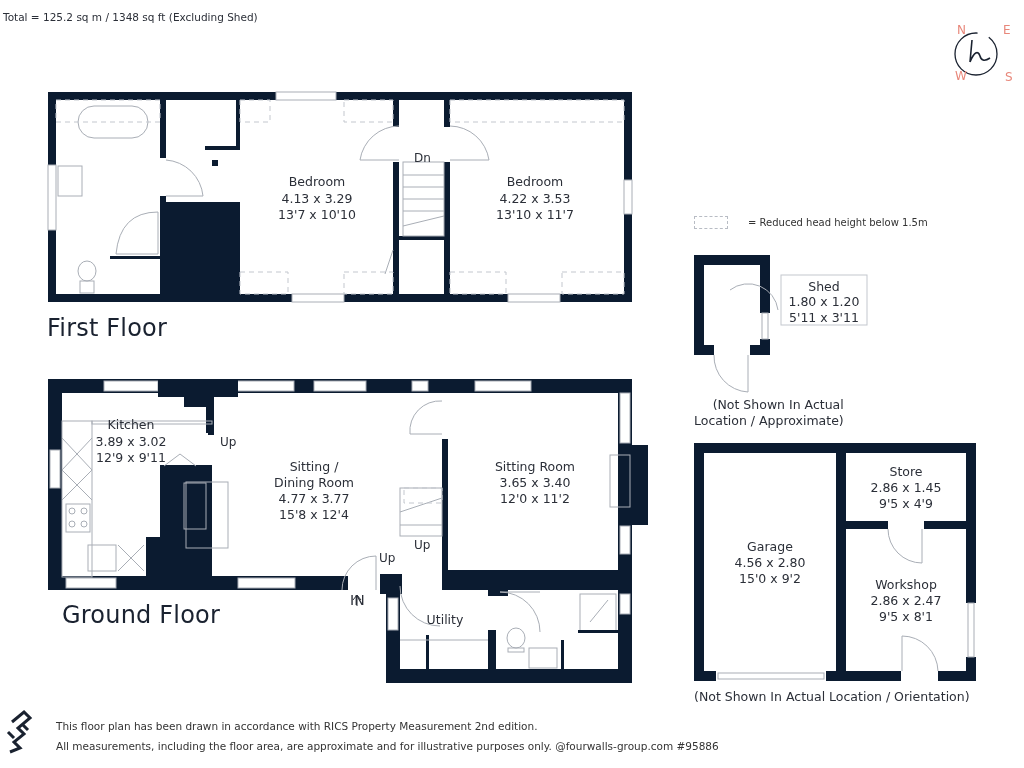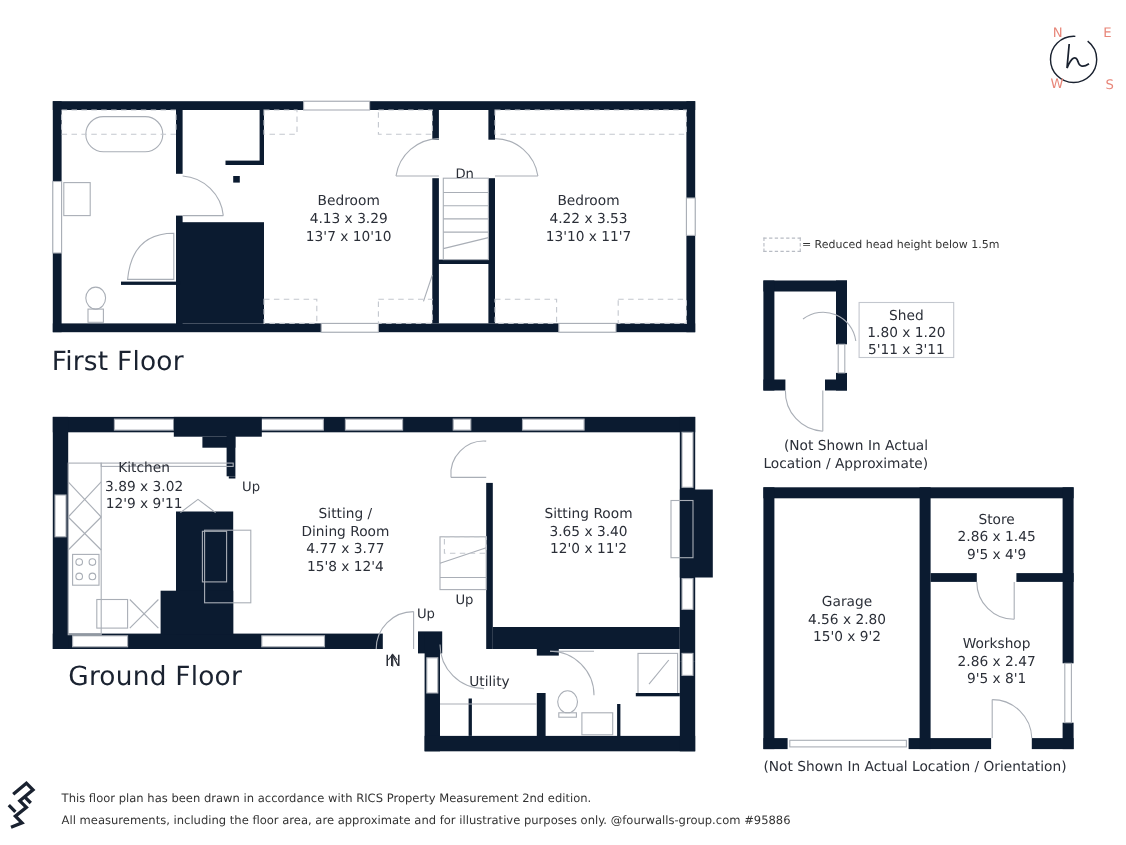--- a/index.html
+++ b/index.html
@@ -1,33 +1,34 @@
 <!DOCTYPE html>
 <html><head>
 <meta charset="utf-8">
 <style>
   html, body { margin: 0; padding: 0; background: #ffffff; }
   body { width: 1024px; height: 768px; position: relative; overflow: hidden;
          font-family: "DejaVu Sans", "Liberation Sans", sans-serif; color: #1a2230; }
   .abs { position: absolute; }
   .area-summary { left: 3px; top: 11px; font-size: 10.5px; line-height: 13px; color: #2b2f38; }
   .floor-label { font-size: 24px; color: #1a2230; font-weight: normal; letter-spacing: 0.2px; text-align: right; }
-  .legend { left: 694px; top: 216px; font-size: 10px; color: #333; display: flex; align-items: center; gap: 1px; }
+  .legend { left: 694px; top: 216px; font-size: 10px; color: #333; display: flex; align-items: center; gap: 20px; }
   .legend .swatch { width: 34px; height: 13px; border: 1px dashed #b8bcc4; box-sizing: border-box; }
   .note { font-size: 12.5px; line-height: 16px; color: #2b2f38; text-align: right; }
   .footer { left: 56px; top: 716px; font-size: 10.5px; line-height: 20px; color: #333; }
   svg text { font-family: "DejaVu Sans", "Liberation Sans", sans-serif; fill: #2b2f38; }
   .room-name { font-size: 12.5px; }
   .room-dim { font-size: 12.5px; }
   .plan { position: absolute; left: 0; top: 0; }
 </style>
 </head>
 <body>
 
 <div class="abs area-summary">
+  <div>Total = 125.2 sq m / 1348 sq ft (Excluding Shed)</div>
 </div>
 
 <div class="abs legend">
   <span class="swatch"></span>
   <span>= Reduced head height below 1.5m</span>
 </div>
 
 <div class="abs floor-label" style="left:47px; top:314px;">First Floor</div>
 <div class="abs floor-label" style="left:62px; top:601px;">Ground Floor</div>
 

